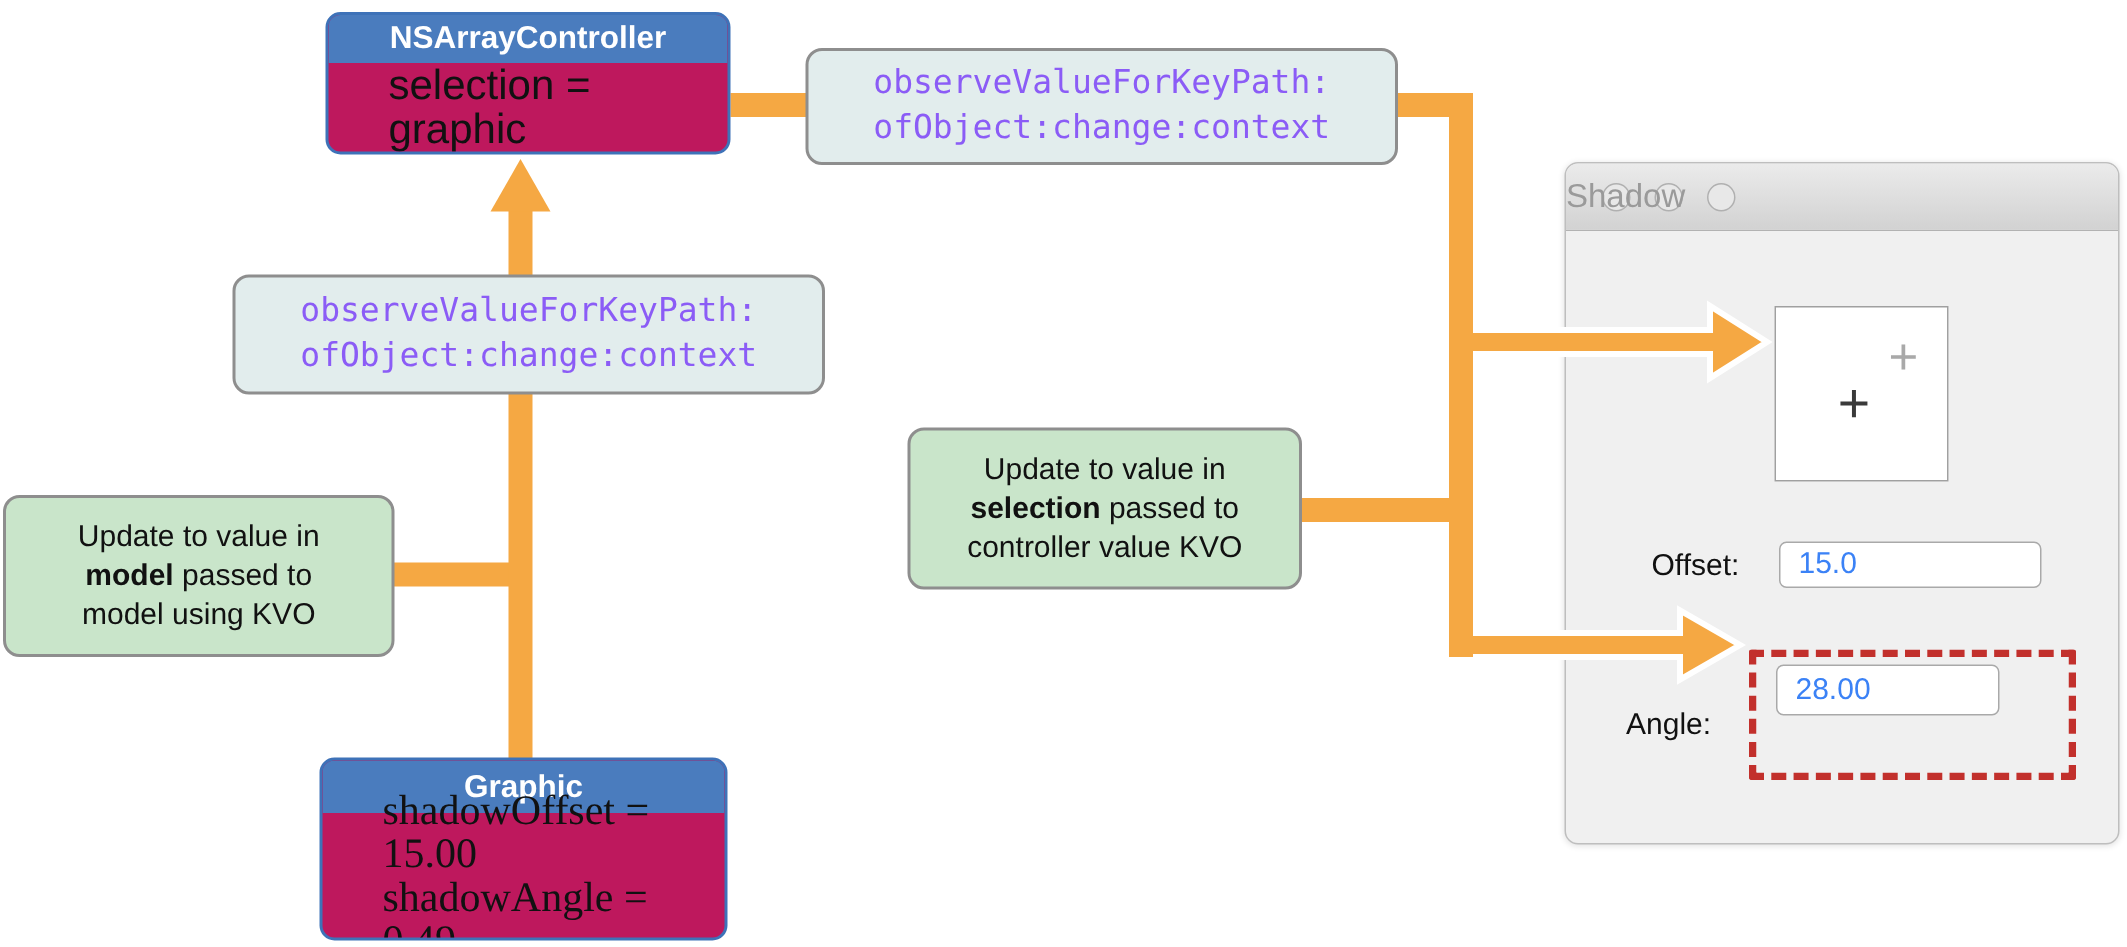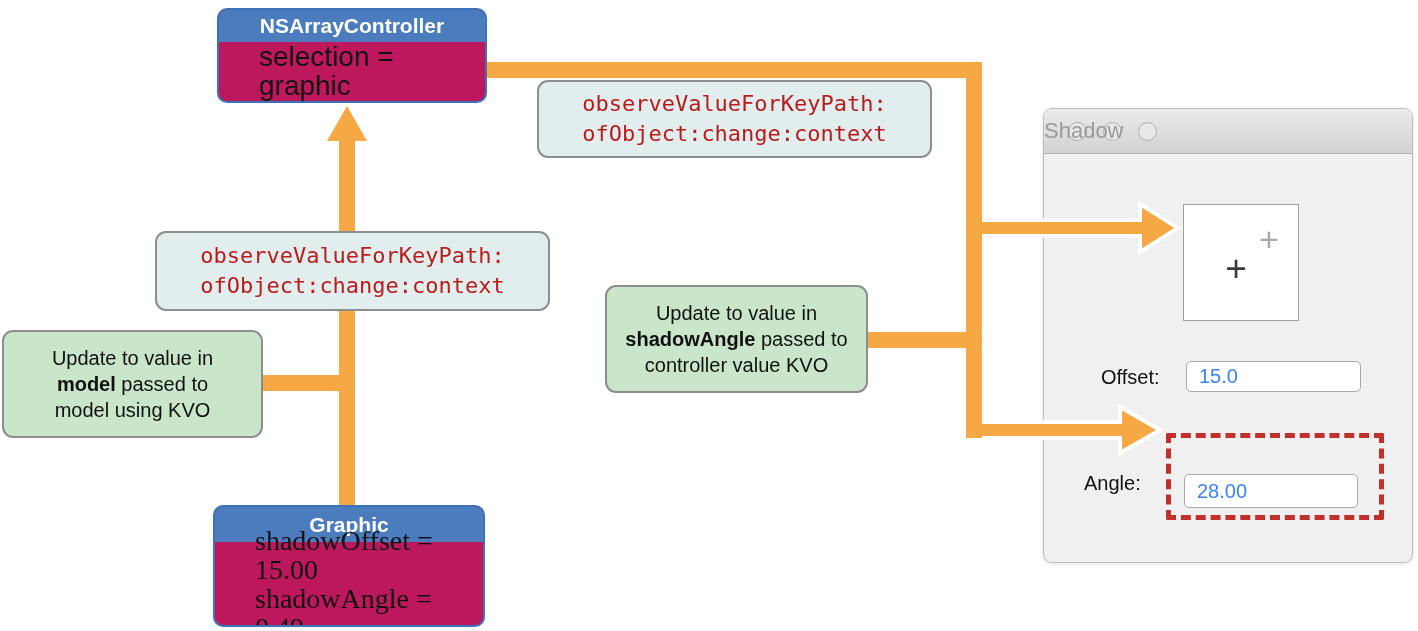--- a/index.html
+++ b/index.html
@@ -19,21 +19,21 @@
   .controller-box{left:217px;top:8px;width:270px;height:95px;}
   .controller-box .hd{height:32px;}
   .controller-box .bd{height:57px;}
   .graphic-box{left:213px;top:505px;width:272px;height:122px;}
   .graphic-box .hd{height:35px;}
   .graphic-box .bd{height:83px;font-family:Liberation Serif, serif;}
 
   
   .codebox{position:absolute;z-index:3;background:#e2eded;border:2px solid #8e8e8e;border-radius:11px;
            box-sizing:border-box;display:flex;flex-direction:column;align-items:center;justify-content:center;
-           font-family:"DejaVu Sans Mono", monospace;font-size:22px;line-height:30px;color:#b91c1c;margin-top:48px;}
+           font-family:"DejaVu Sans Mono", monospace;font-size:22px;line-height:30px;color:#8b5cf6;}
   .code-top{left:537px;top:32px;width:395px;height:78px;}
   .code-mid{left:155px;top:183px;width:395px;height:80px;}
 
   
   .note{position:absolute;z-index:3;background:#c9e5ca;border:2px solid #8e8e8e;border-radius:11px;
         box-sizing:border-box;display:flex;flex-direction:column;align-items:center;justify-content:center;
         font-size:20px;line-height:26px;color:#111;text-align:center;}
   .note-left{left:2px;top:330px;width:261px;height:108px;}
   .note-right{left:605px;top:285px;width:263px;height:108px;}
 
@@ -53,21 +53,21 @@
   .plus{position:absolute;transform:translate(-50%,-54%);font-size:37px;font-weight:400;line-height:1;}
   .plus.dark{left:52px;top:65px;color:#3a3a3a;}
   .plus.gray{left:85px;top:35px;color:#a9a9a9;font-size:34px;}
   .flabel{position:absolute;font-size:20px;color:#111;}
   .flabel.offset{left:57px;top:257px;}
   .flabel.angle{left:40px;top:363px;}
   .field{position:absolute;background:#ffffff;border:1px solid #a9a9a9;border-radius:5px;
          font-family:"Liberation Sans", sans-serif;font-size:20px;color:#3b82f6;padding:0 0 0 12px;
          box-sizing:border-box;outline:none;}
   .field.offset-field{left:142px;top:252px;width:175px;height:31px;}
-  .field.angle-field{left:140px;top:365px;width:174px;height:34px;}
+  .field.angle-field{left:140px;top:334px;width:149px;height:34px;}
   .dashed{position:absolute;left:122px;top:324px;width:218px;height:87px;box-sizing:border-box;
           border:5px dashed #c2302c;border-radius:2px;z-index:0;}
 </style>
 </head>
 <body>
 
 <div class="canvas">
 
   <svg class="connectors" viewBox="0 0 1418 631" xmlns="http://www.w3.org/2000/svg">
 
@@ -103,21 +103,21 @@
   </div>
 
   <div class="note note-left">
     <div><span>Update to value in</span></div>
     <div><b>model</b><span> passed to</span></div>
     <div><span>model using KVO</span></div>
   </div>
 
   <div class="note note-right">
     <div><span>Update to value in</span></div>
-    <div><b>shadowAngle</b><span> passed to</span></div>
+    <div><b>selection</b><span> passed to</span></div>
     <div><span>controller value KVO</span></div>
   </div>
 
   <div class="bluebox graphic-box">
     <div class="hd">Graphic</div>
     <div class="bd">
       <span>shadowOffset = 15.00</span>
       <span>shadowAngle = 0.49</span>
     </div>
   </div>

